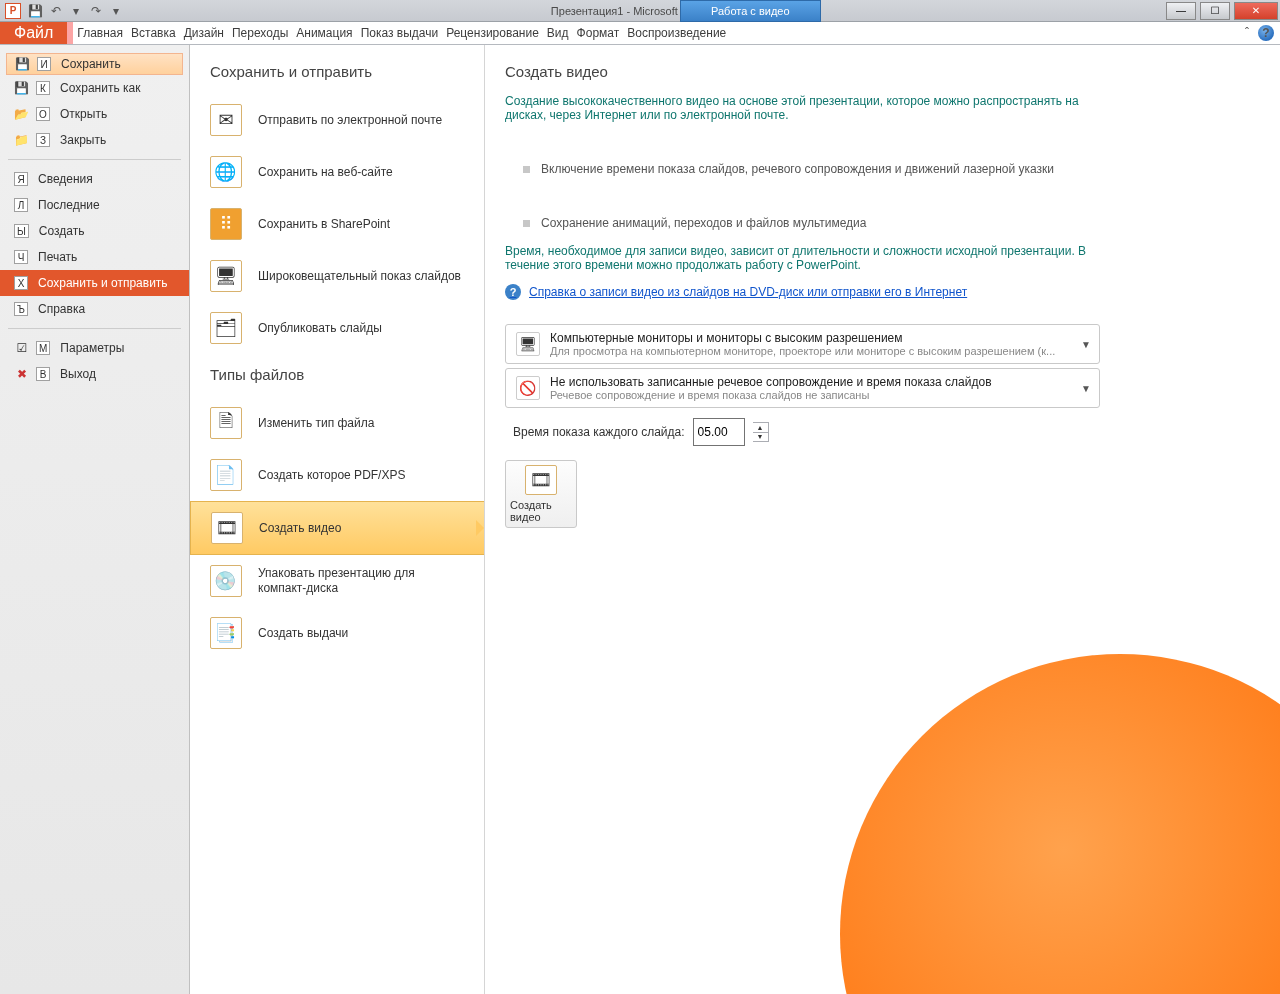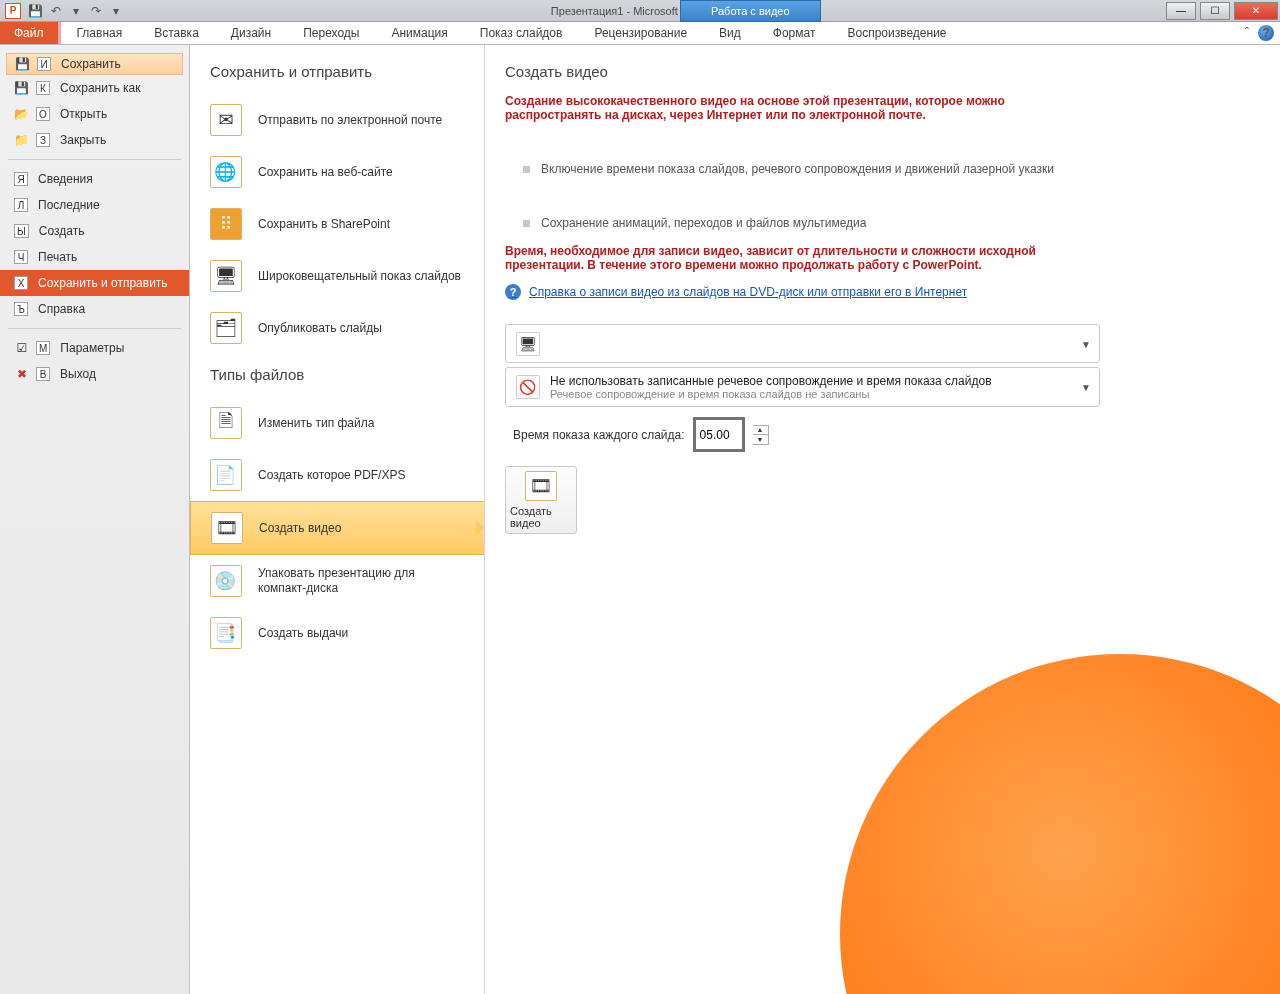--- a/index.html
+++ b/index.html
@@ -12,22 +12,22 @@
   .titlebar .qat-btn { width:16px; height:16px; display:flex; align-items:center; justify-content:center; color:#555; font-size:12px; cursor:pointer;}
   .titlebar .title-center { flex:1; text-align:center; position:relative; }
   .titlebar .title-text { color:#4a4a4a; }
   .titlebar .contextual-tab { position:absolute; left:680px; top:0; height:22px; background:linear-gradient(#5aa3e6,#3b81c8); color:#fff; display:flex; align-items:center; padding:0 30px; font-size:11px; border:1px solid #2e6aa8;}
   .titlebar .win-controls { display:flex; }
   .titlebar .win-btn { width:30px; height:18px; margin:1px 2px; border:1px solid #888; background:linear-gradient(#eef0f3,#c6c9cd); display:flex; align-items:center; justify-content:center; font-size:10px; cursor:pointer;}
   .titlebar .win-btn.close { background:linear-gradient(#ee6a5c,#d4412b); color:#fff; width:44px;}
 
   
   .ribbon { height:23px; background:#fff; border-bottom:1px solid #b5b9bf; display:flex; align-items:stretch; font-size:12px; }
-  .ribbon .file-tab { background:#e2572c; color:#fff; padding:0 14px 0 14px; display:flex; align-items:center; font-size:12px; cursor:pointer; border-right:3px solid #fca5a5;}
-  .ribbon .rtab { padding:0 16px; display:flex; align-items:center; color:#3d3d3d; cursor:pointer;}
+  .ribbon .file-tab { background:#e2572c; color:#fff; padding:0 14px 0 14px; display:flex; align-items:center; font-size:16px; cursor:pointer; border-right:6px solid #fca5a5;}
+  .ribbon .rtab { padding:0 4px; display:flex; align-items:center; color:#3d3d3d; cursor:pointer;}
   .ribbon .right-icons { margin-left:auto; display:flex; align-items:center; gap:3px; padding-right:6px;}
   .ribbon .right-icons span{ width:16px; height:16px; display:flex; align-items:center; justify-content:center; font-size:12px; color:#555; cursor:pointer;}
   .ribbon .help{ background:radial-gradient(circle at 40% 35%, #77b1ea 0%, #2a6fbf 70%); color:#fff; border-radius:50%; font-weight:bold;}
 
   
   .backstage { display:flex; height:949px; }
   .sidebar { width:190px; background:linear-gradient(#f0f0f0,#e7e7e7); border-right:1px solid #c0c0c0; padding-top:8px; font-size:12px; color:#333; }
   .side-item { display:flex; align-items:center; gap:6px; padding:4px 6px 4px 14px; height:26px; cursor:pointer; position:relative;}
   .side-item.active { background:#e2572c; color:#fff; }
   .side-item.active::after { content:""; position:absolute; right:-8px; top:50%; transform:translateY(-50%); border:8px solid transparent; border-left-color:#e2572c;}
@@ -43,33 +43,33 @@
   .middle h2 { font-size:15px; font-weight:normal; color:#444; padding:0 20px 14px; }
   .mid-item { display:flex; align-items:center; gap:16px; padding:10px 20px; cursor:pointer; font-size:12px; color:#333; position:relative;}
   .mid-item.selected { background:linear-gradient(#ffe19a,#ffca63); border:1px solid #e5b34e; border-right:none;}
   .mid-item.selected::after { content:""; position:absolute; right:-8px; top:50%; transform:translateY(-50%); border:8px solid transparent; border-left-color:#ffca63;}
   .mid-icon { width:32px; height:32px; flex-shrink:0; border:1px solid #d8b26e; border-radius:2px; background:#fff; display:flex; align-items:center; justify-content:center; font-size:18px; }
   .mid-item .label { line-height:1.25; }
 
   
   .panel { flex:1; background:#fff; padding:18px 20px; font-size:12px; color:#333; overflow:hidden;}
   .panel h2 { font-size:15px; font-weight:normal; color:#444; margin-bottom:14px; }
-  .panel p { color:#b91c1c; margin-bottom:8px; max-width:590px;font-weight:bold;}
+  .panel p { color:#0f766e; margin-bottom:8px; max-width:590px;}
   .bullet-list { margin:4px 0 14px 18px;}
   .bullet-list li { list-style:none; position:relative; padding-left:18px; margin-bottom:6px; color:#555;margin-top:40px;}
   .bullet-list li::before { content:""; position:absolute; left:0; top:4px; width:7px; height:7px; background:#c7c7c7;}
   .help-link { color:#1155cc; text-decoration:underline; cursor:pointer; display:inline-flex; align-items:center; gap:8px; margin-top:4px; margin-bottom:24px;}
   .help-link .info-ic{ width:16px; height:16px; border-radius:50%; background:#3b81c8; color:#fff; display:inline-flex; align-items:center; justify-content:center; font-size:11px; font-weight:bold;}
   .drop-box { border:1px solid #c9c9c9; border-radius:3px; padding:6px 30px 6px 10px; margin-bottom:4px; position:relative; cursor:pointer; max-width:595px; display:flex; gap:10px; align-items:flex-start;}
   .drop-box .drop-icon{ width:24px; height:24px; flex-shrink:0; border:1px solid #ccc; border-radius:2px; display:flex; align-items:center; justify-content:center; font-size:14px; margin-top:1px;}
   .drop-box .title { color:#222; }
   .drop-box .sub { color:#888; font-size:11px; }
   .drop-box .chev { position:absolute; right:8px; top:50%; transform:translateY(-50%); font-size:10px; color:#555;}
   .time-row { display:flex; align-items:center; gap:8px; margin:10px 8px 14px; }
-  .time-row input { width:52px; height:35px; border:3px solid #737373; padding:0 4px; font-size:12px; }
+  .time-row input { width:52px; height:28px; border:1px solid #737373; padding:0 4px; font-size:12px; }
   .spinner { width:16px; height:20px; border:1px solid #abadb3; border-left:none; display:flex; flex-direction:column; font-size:7px;}
   .spinner span{ flex:1; display:flex; align-items:center; justify-content:center; cursor:pointer; border-bottom:1px solid #abadb3;}
   .spinner span:last-child{border:none;}
   .big-btn { width:72px; height:68px; border:1px solid #c9c9c9; border-radius:3px; background:linear-gradient(#fdfdfd,#efefef); display:flex; flex-direction:column; align-items:center; justify-content:center; font-size:11px; cursor:pointer; gap:4px; padding:4px;}
   .big-btn .ic{ width:32px; height:32px; border:1px solid #d8b26e; border-radius:2px; background:#fff; display:flex; align-items:center; justify-content:center; font-size:18px;}
 
   
   .swoosh{ position:fixed; right:-120px; bottom:-220px; width:560px; height:560px; border-radius:50%; background:radial-gradient(circle at 40% 35%, #ffa24d 0%, #ff7f1d 55%, #ff6a00 80%);} 
 </style>
 </head>
@@ -95,21 +95,21 @@
   </div>
 </div>
 
 <div class="ribbon">
   <div class="file-tab">Файл</div>
   <div class="rtab">Главная</div>
   <div class="rtab">Вставка</div>
   <div class="rtab">Дизайн</div>
   <div class="rtab">Переходы</div>
   <div class="rtab">Анимация</div>
-  <div class="rtab">Показ слайдов</div>
+  <div class="rtab">Показ выдачи</div>
   <div class="rtab">Рецензирование</div>
   <div class="rtab">Вид</div>
   <div class="rtab">Формат</div>
   <div class="rtab">Воспроизведение</div>
   <div class="right-icons">
     <span>ˆ</span>
     <span class="help">?</span>
   </div>
 </div>
 
@@ -228,20 +228,24 @@
       <li>Сохранение анимаций, переходов и файлов мультимедиа</li>
     </ul>
     <p>Время, необходимое для записи видео, зависит от длительности и сложности исходной презентации. В течение этого времени можно продолжать работу с PowerPoint.</p>
     <a class="help-link">
       <span class="info-ic">?</span>
       <span>Справка о записи видео из слайдов на DVD-диск или отправки его в Интернет</span>
     </a>
 
     <div class="drop-box">
       <div class="drop-icon">🖥</div>
+      <div>
+        <div class="title">Компьютерные мониторы и мониторы с высоким разрешением</div>
+        <div class="sub">Для просмотра на компьютерном мониторе, проекторе или мониторе с высоким разрешением (к...</div>
+      </div>
       <span class="chev">▼</span>
     </div>
     <div class="drop-box">
       <div class="drop-icon" style="color:#c33">🚫</div>
       <div>
         <div class="title">Не использовать записанные речевое сопровождение и время показа слайдов</div>
         <div class="sub">Речевое сопровождение и время показа слайдов не записаны</div>
       </div>
       <span class="chev">▼</span>
     </div>

